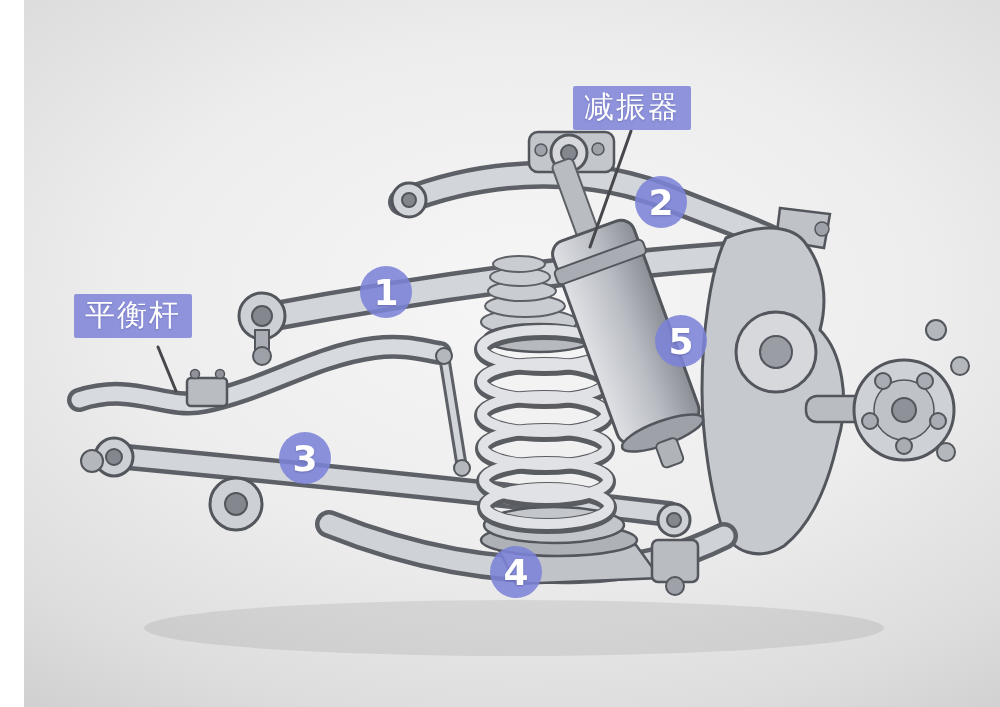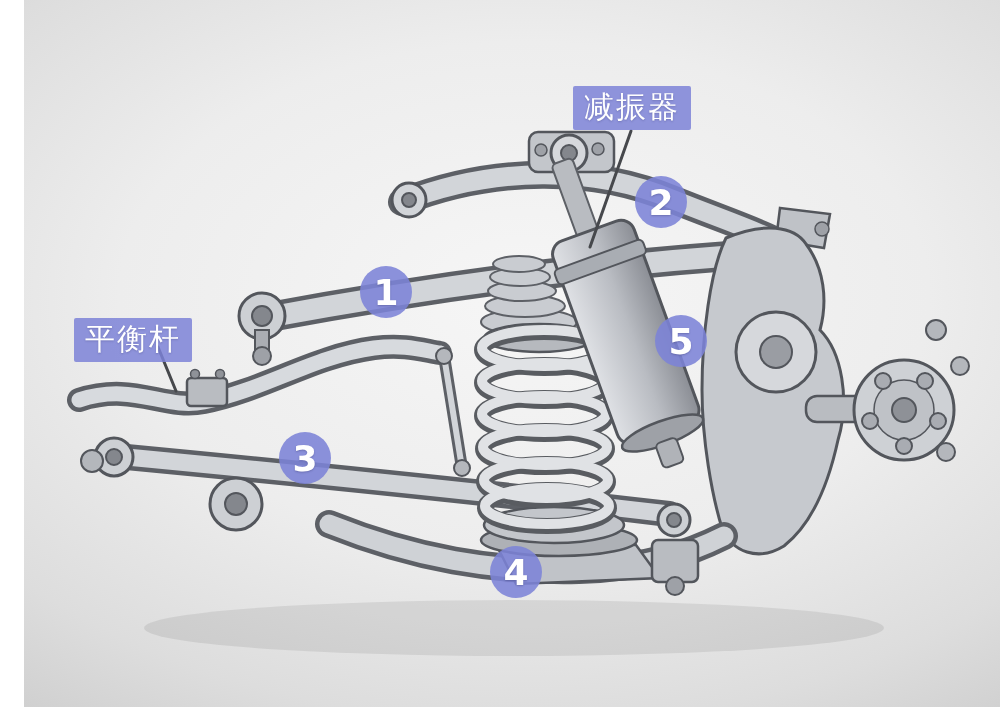--- a/index.html
+++ b/index.html
@@ -27,21 +27,21 @@
     color: #ffffff;
     font-size: 30px;
     line-height: 1;
     padding: 6px 11px 8px 11px;
     letter-spacing: 2px;
     border-radius: 2px;
     white-space: nowrap;
     text-shadow: 0 1px 2px rgba(40,40,90,0.25);
   }
   #label-shock       { left: 549px; top: 86px;  }
-  #label-stabilizer  { left: 50px;  top: 318px; text-align: right; }
+  #label-stabilizer  { left: 50px;  top: 294px; text-align: right; }
   #label-spring      { left: 445px; top: 407px; }
 
   
   .marker {
     position: absolute;
     width: 52px;
     height: 52px;
     border-radius: 50%;
     background: rgba(124, 131, 215, 0.88);
     color: #ffffff;

